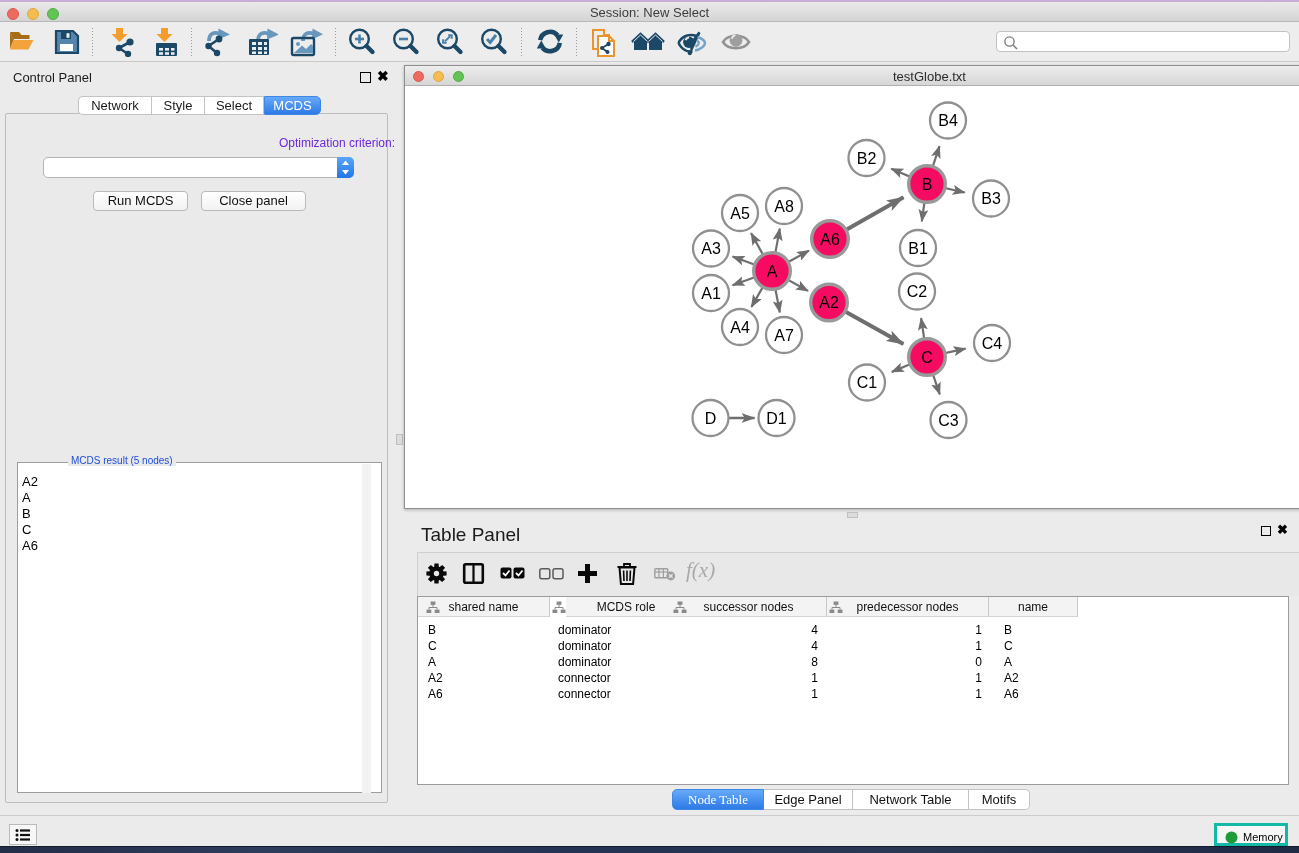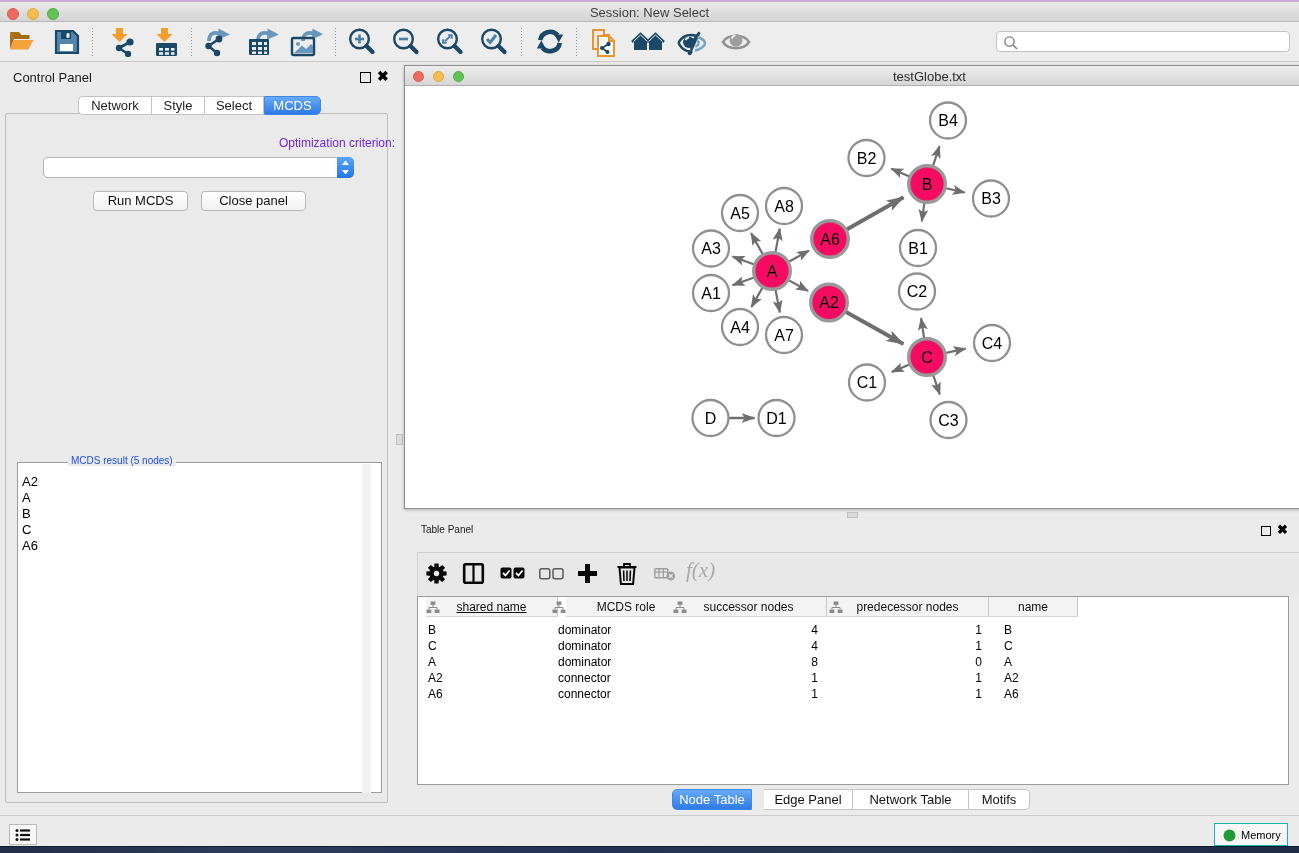--- a/index.html
+++ b/index.html
@@ -42,35 +42,35 @@
 #hgrip { left:847px; top:512px; width:11px; height:6px; background:#dcdcdc; border:1px solid #c0c0c0; }
 
 #netwin { left:404px; top:65px; width:1051px; height:444px; background:#fff;
   border:1px solid #8e8e8e; box-shadow:0 1px 3px rgba(0,0,0,0.25); }
 #nw-titlebar { position:absolute; left:0; top:0; width:100%; height:20px;
   background:linear-gradient(#ededed,#d6d6d6); border-bottom:1px solid #b0b0b0; }
 #nw-titlebar .title { width:100%; text-align:center; font-size:13px; color:#2b2b2b; margin-top:3px; }
 #graph { position:absolute; left:0; top:21px; }
 #nw-resize { position:absolute; right:1px; bottom:1px; width:12px; height:12px; }
 
-#tp-title { left:421px; top:524px; font-size:10px; color:#1a1a1a; }
+#tp-title { left:421px; top:524px; font-size:19px; color:#1a1a1a; }
 #tp-toolbar { left:417px; top:552px; width:912px; height:44px; background:#e9e8e9;
   border:1px solid #cfcfcf; border-bottom:none; }
 #tp-table { left:417px; top:596px; width:872px; height:189px; background:#fff; border:1px solid #9b9b9b; }
 .th { position:absolute; top:0; height:20px; background:#f4f3f4; border-right:1px solid #c8c8c8; border-bottom:1px solid #d4d4d4;
   font-size:12px; color:#111; text-align:center; line-height:20px; }
 .tr { position:absolute; font-size:12px; color:#000; height:16px; line-height:16px; }
 
 .btab { position:absolute; top:789px; height:21px; background:#fff; border:1px solid #c3c3c3;
   font-size:13px; color:#111; text-align:center; line-height:19px; }
 
 #statusbar { left:0; top:815px; width:1299px; height:31px; background:#ecebec; border-top:1px solid #cccccc; }
 #listbtn { position:absolute; left:9px; top:8px; width:28px; height:21px; background:#f7f7f7; border:1px solid #b9b9b9; }
 #membtn { position:absolute; left:1214px; top:7px; width:74px; height:23px; background:#f6f6f6;
-  border:1px solid #14b8a6; font-size:11px; color:#000; }
+  border:3px solid #14b8a6; font-size:11px; color:#000; }
 #bottomstrip { left:0; top:846px; width:1299px; height:7px; background:linear-gradient(90deg,#222d48,#2e3c5c 20%,#243253 45%,#2a3854 70%,#1f2a45); border-top:1px solid #121a2e; }
 svg { display:block; }
 </style>
 </head>
 <body>
 <div id="topstrip" class="abs"></div>
 <div id="titlebar" class="abs">
   <div class="tl" style="left:7px; background:#ee6a5e; border:0.5px solid #d75b52;"></div>
   <div class="tl" style="left:27px; background:#f5bd4f; border:0.5px solid #dfa73d;"></div>
   <div class="tl" style="left:47px; background:#61c454; border:0.5px solid #52ad46;"></div>
@@ -394,21 +394,21 @@
       <rect x="0.8" y="0.8" width="13" height="9" rx="1" fill="none" stroke="#9e9e9e" stroke-width="1.4"></rect>
       <line x1="0.8" y1="4" x2="13.8" y2="4" stroke="#9e9e9e" stroke-width="1.2"></line>
       <line x1="5" y1="1" x2="5" y2="10" stroke="#9e9e9e" stroke-width="1.2"></line>
       <line x1="9.4" y1="1" x2="9.4" y2="10" stroke="#9e9e9e" stroke-width="1.2"></line>
       <circle cx="16.8" cy="8" r="4.4" fill="#9e9e9e"></circle>
       <path d="M15 6.2 l3.6 3.6 M18.6 6.2 l-3.6 3.6" stroke="#e9e8e9" stroke-width="1.3"></path>
     </svg>
     <div style="position:absolute;left:268px;top:5px;font-family:'Liberation Serif',serif;font-style:italic;font-size:21px;color:#a9a9a9;">f(x)</div>
   </div>
   <div id="tp-table" class="abs">
-    <div class="th" style="left:8px; width:132px;text-decoration:underline;">shared name</div>
+    <div class="th" style="left:0; width:132px;">shared name</div>
     <div class="th" style="left:148px; width:121px;">MCDS role</div>
     <div class="th" style="left:253px; width:156px;">successor nodes</div>
     <div class="th" style="left:409px; width:162px;">predecessor nodes</div>
     <div class="th" style="left:571px; width:89px;">name</div>
     <svg style="position:absolute;left:8px;top:4px;" width="14" height="13" viewBox="0 0 14 13">
       <g fill="#8a8a8a">
         <rect x="4.6" y="0.5" width="4.8" height="3.4"></rect>
         <rect x="0.5" y="8.6" width="4.8" height="3.4"></rect>
         <rect x="8.7" y="8.6" width="4.8" height="3.4"></rect>
       </g>
@@ -457,22 +457,22 @@
     <div class="tr" style="left:140px; top:73px;">connector</div>
     <div class="tr" style="left:253px; top:73px; width:147px; text-align:right;">1</div>
     <div class="tr" style="left:409px; top:73px; width:155px; text-align:right;">1</div>
     <div class="tr" style="left:586px; top:73px;">A2</div>
     <div class="tr" style="left:10px; top:89px;">A6</div>
     <div class="tr" style="left:140px; top:89px;">connector</div>
     <div class="tr" style="left:253px; top:89px; width:147px; text-align:right;">1</div>
     <div class="tr" style="left:409px; top:89px; width:155px; text-align:right;">1</div>
     <div class="tr" style="left:586px; top:89px;">A6</div>
   </div>
-  <div class="btab" style="left:672px; width:80px; border-radius:5px 0 0 5px; border-color:#3d87e6;
-       background:linear-gradient(#66aaf9,#2e7ae6); color:#fff;">Node Table</div>
+  <div class="btab" style="left:672px; width:92px; border-radius:5px 0 0 5px; border-color:#3d87e6;
+       background:linear-gradient(#66aaf9,#2e7ae6); color:#fff;font-family:Liberation Serif, serif;">Node Table</div>
   <div class="btab" style="left:764px; width:89px; border-left:none;">Edge Panel</div>
   <div class="btab" style="left:853px; width:116px; border-left:none;text-align:center;">Network Table</div>
   <div class="btab" style="left:969px; width:61px; border-left:none; border-radius:0 5px 5px 0;">Motifs</div>
 </div>
 <div id="statusbar" class="abs">
   <div id="listbtn">
     <svg style="position:absolute;left:5px;top:3px;" width="16" height="14" viewBox="0 0 16 14">
       <g fill="#111">
           <circle cx="2" cy="2.5" r="1.5"></circle>
           <circle cx="2" cy="7" r="1.5"></circle>

